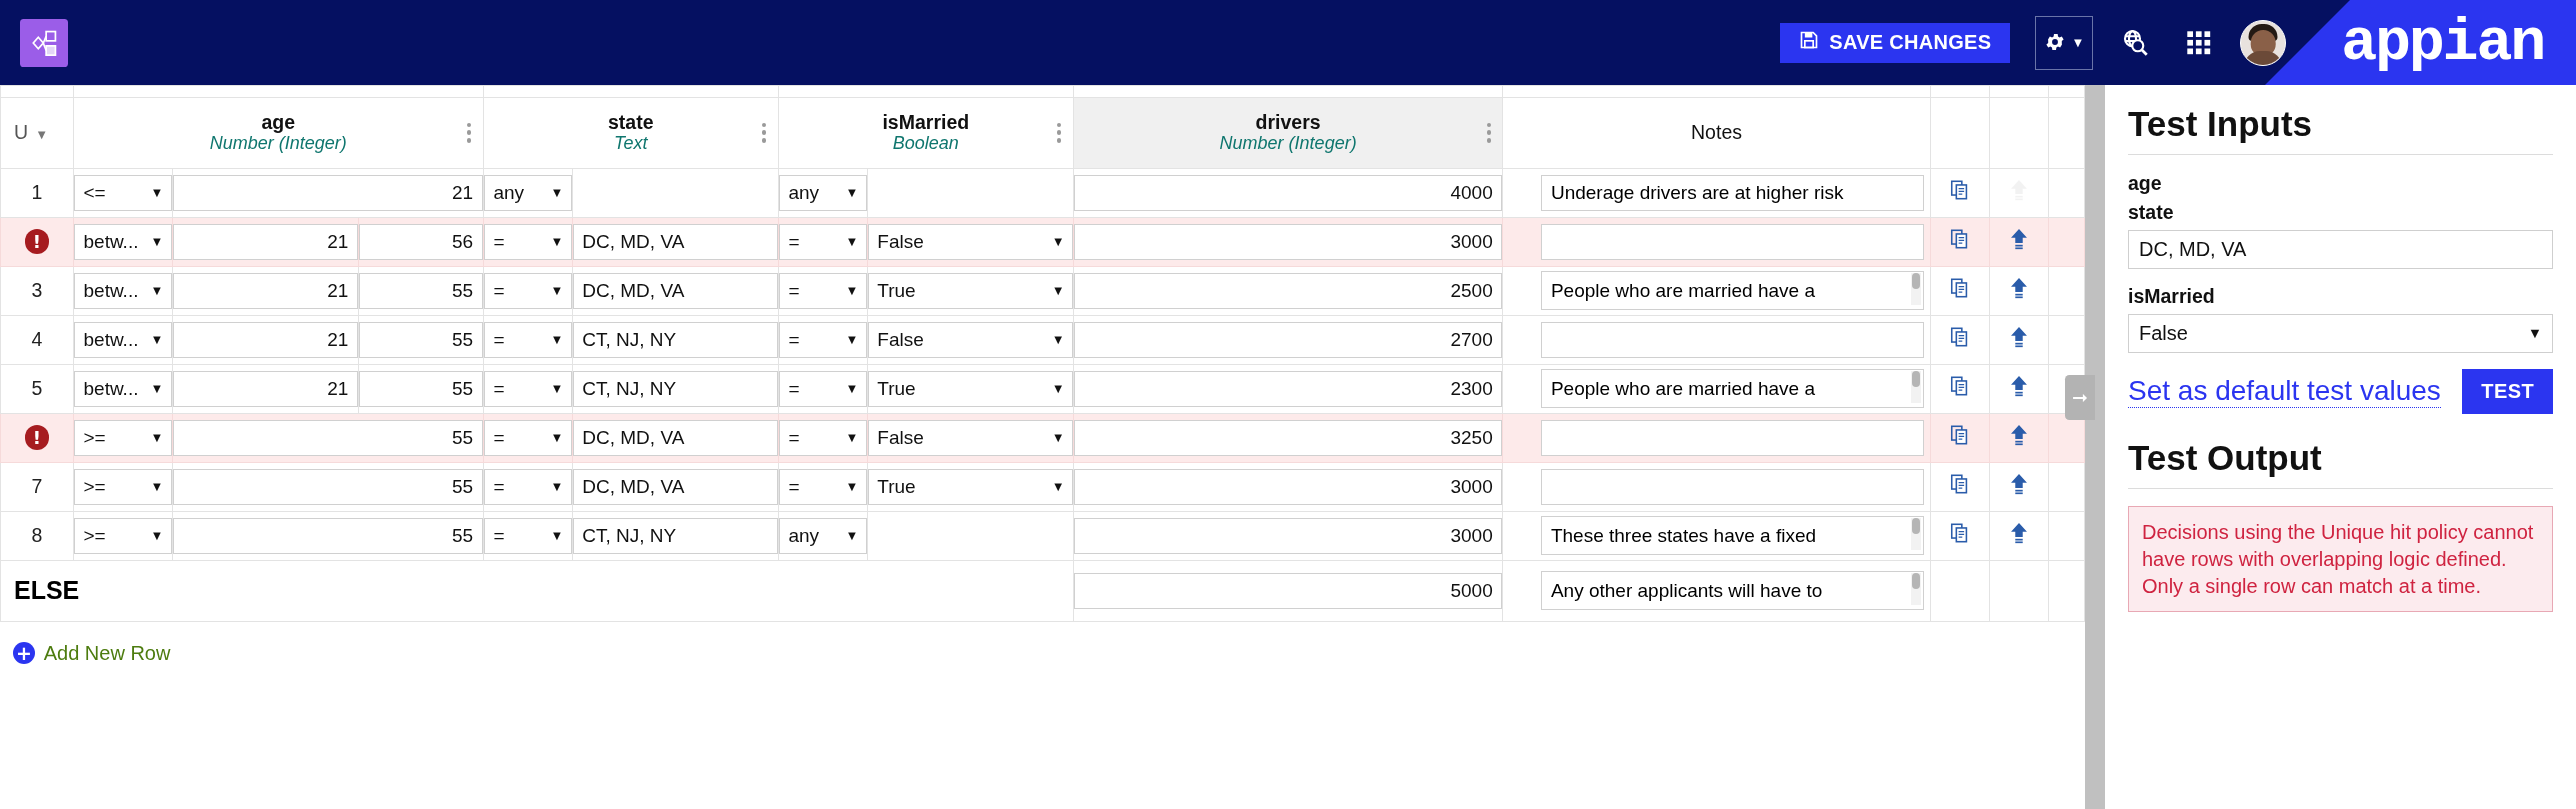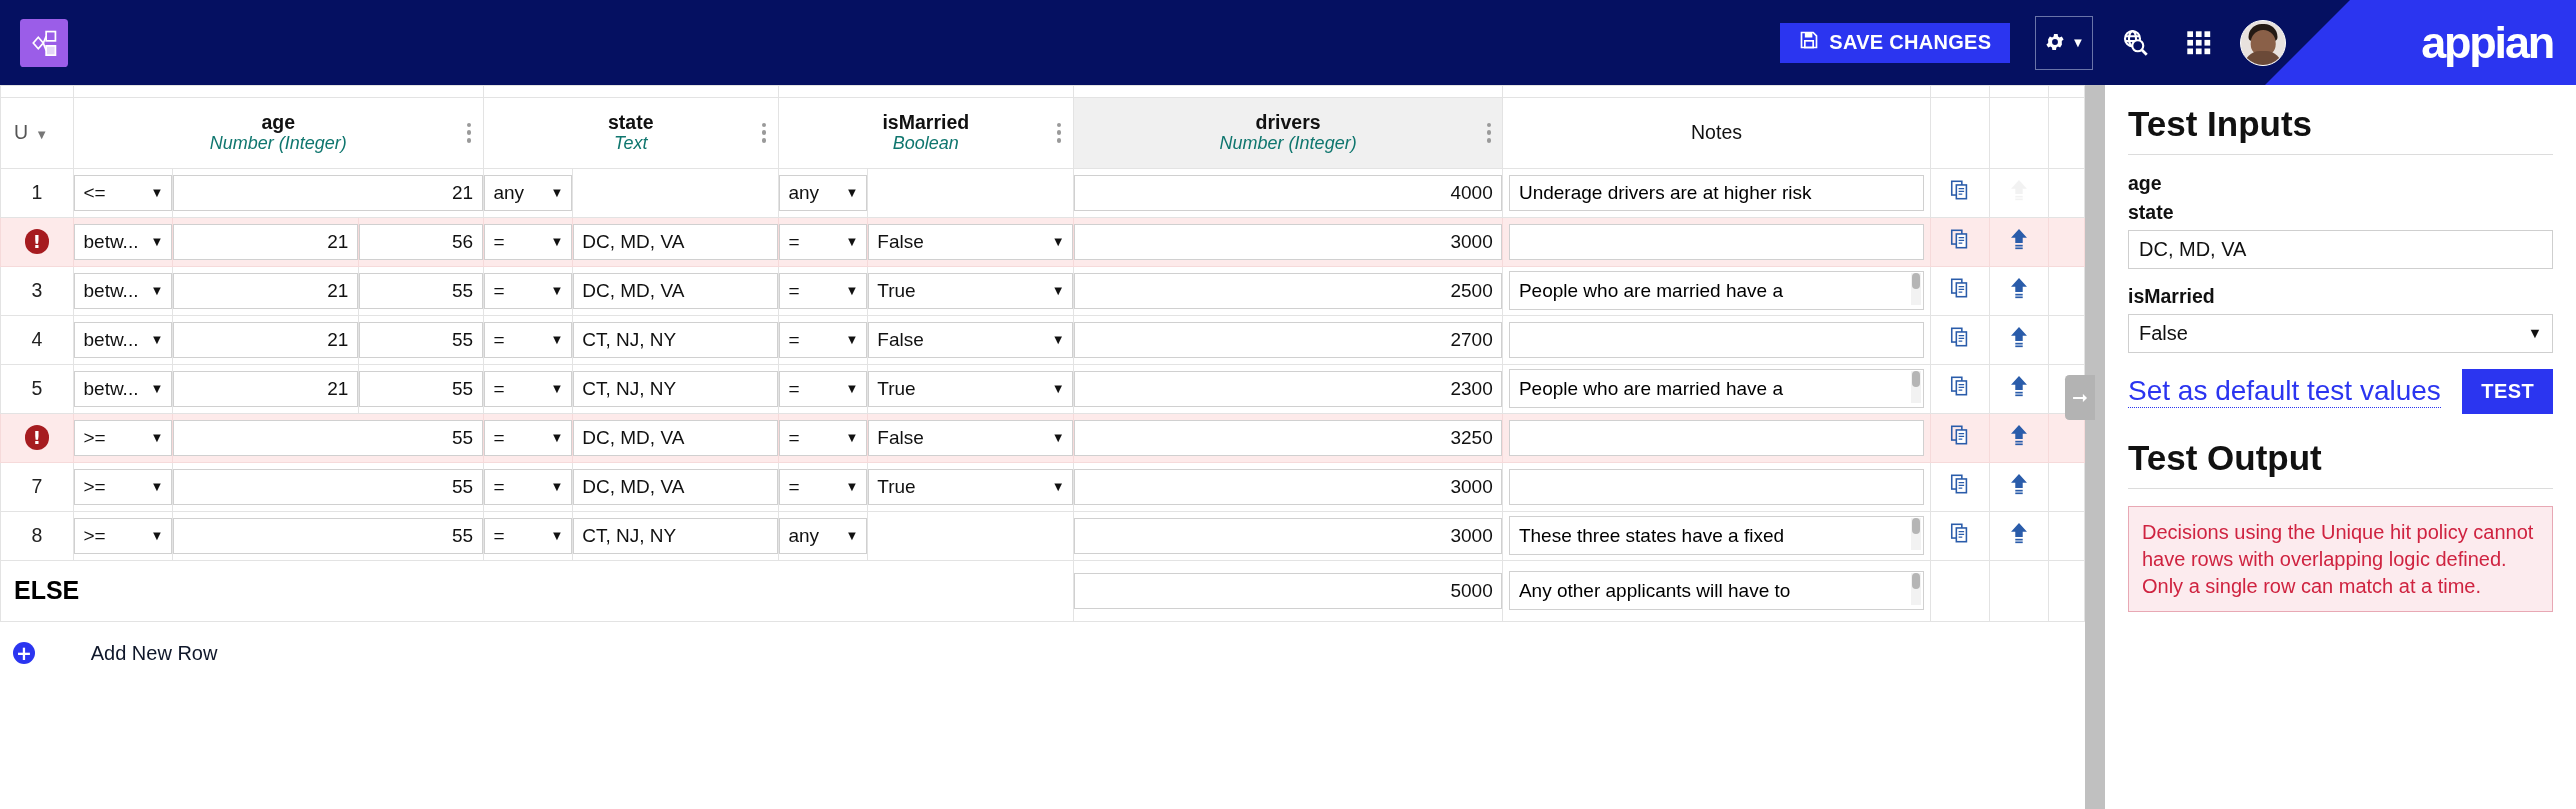--- a/index.html
+++ b/index.html
@@ -47,28 +47,28 @@
   .appian-wedge {
     position: absolute;
     right: 0; top: 0;
     width: 311px; height: 85px;
     background: #2b35f0;
     clip-path: polygon(85px 0, 100% 0, 100% 100%, 0 100%);
     z-index: 0;
   }
   .appian-logo {
     position: absolute;
-    right: 23px; top: 50%;
+    right: 32px; top: 50%;
     transform: translateY(-50%);
     color: #ffffff;
-    font-size: 45px;
+    font-size: 60px;
     font-weight: 700;
     letter-spacing: -2.2px;
     z-index: 2;
-    font-family: Liberation Sans, sans-serif;
+    font-family: Liberation Mono, monospace;
   }
   .save-btn {
     background: #2b35f0;
     color: #fff;
     border: none;
     height: 40px;
     padding: 0 19px;
     font-size: 20px;
     font-weight: 600;
     letter-spacing: 0.3px;
@@ -239,20 +239,21 @@
   .notewrap { position: relative; width: 100%; padding: 0 5.8px; }
   .notebox {
     border: 0.7px solid #d0d0d0;
     background:#fff;
     height: 36px;
     font-size: 19px;
     padding: 0 8.7px;
     display:flex; align-items:center;
     overflow:hidden; white-space:nowrap;
     cursor: text;
+    margin-left: 32px;
   }
   .notebox.tall { height: 39px; }
   .vscroll {
     position:absolute; right: 8.7px; top: 2.2px;
     width: 10px; height: 32px;
     background: #f2f2f2;
     display:flex; align-items:flex-start; justify-content:center;
     cursor: pointer;
   }
   .vscroll i { display:block; width:8.7px; height:16px; background:#b5b5b5; border-radius:4.3px; }
@@ -270,21 +271,21 @@
     display: flex; align-items: center; gap: 8.7px;
     cursor: pointer;
   }
   .addrow .plus {
     width: 22px; height: 22px; border-radius: 50%;
     background:#2b35f0; color:#fff;
     display:flex; align-items:center; justify-content:center;
     font-size: 19px; font-weight: bold; line-height:1;
     font-family:"DejaVu Sans", sans-serif;
   }
-  .addrow .lbl { color:#0f172a; font-size: 20px; margin-left: 47px; }
+  .addrow .lbl { color:#4d7c0f; font-size: 20px; }
 
   
   .pane-title {
     font-size: 35px; font-weight: bold; color:#111;
     padding-bottom: 7.2px;
   }
   .pane-rule { height: 0.7px; background:#dcdcdc; margin: 2.9px 0 17.4px 0; }
   .fld-label { font-size: 19.5px; font-weight: bold; color:#111; margin-bottom: 5.8px; }
   .fld-input {
     border: 0.7px solid #cfcfcf; background:#fff;

